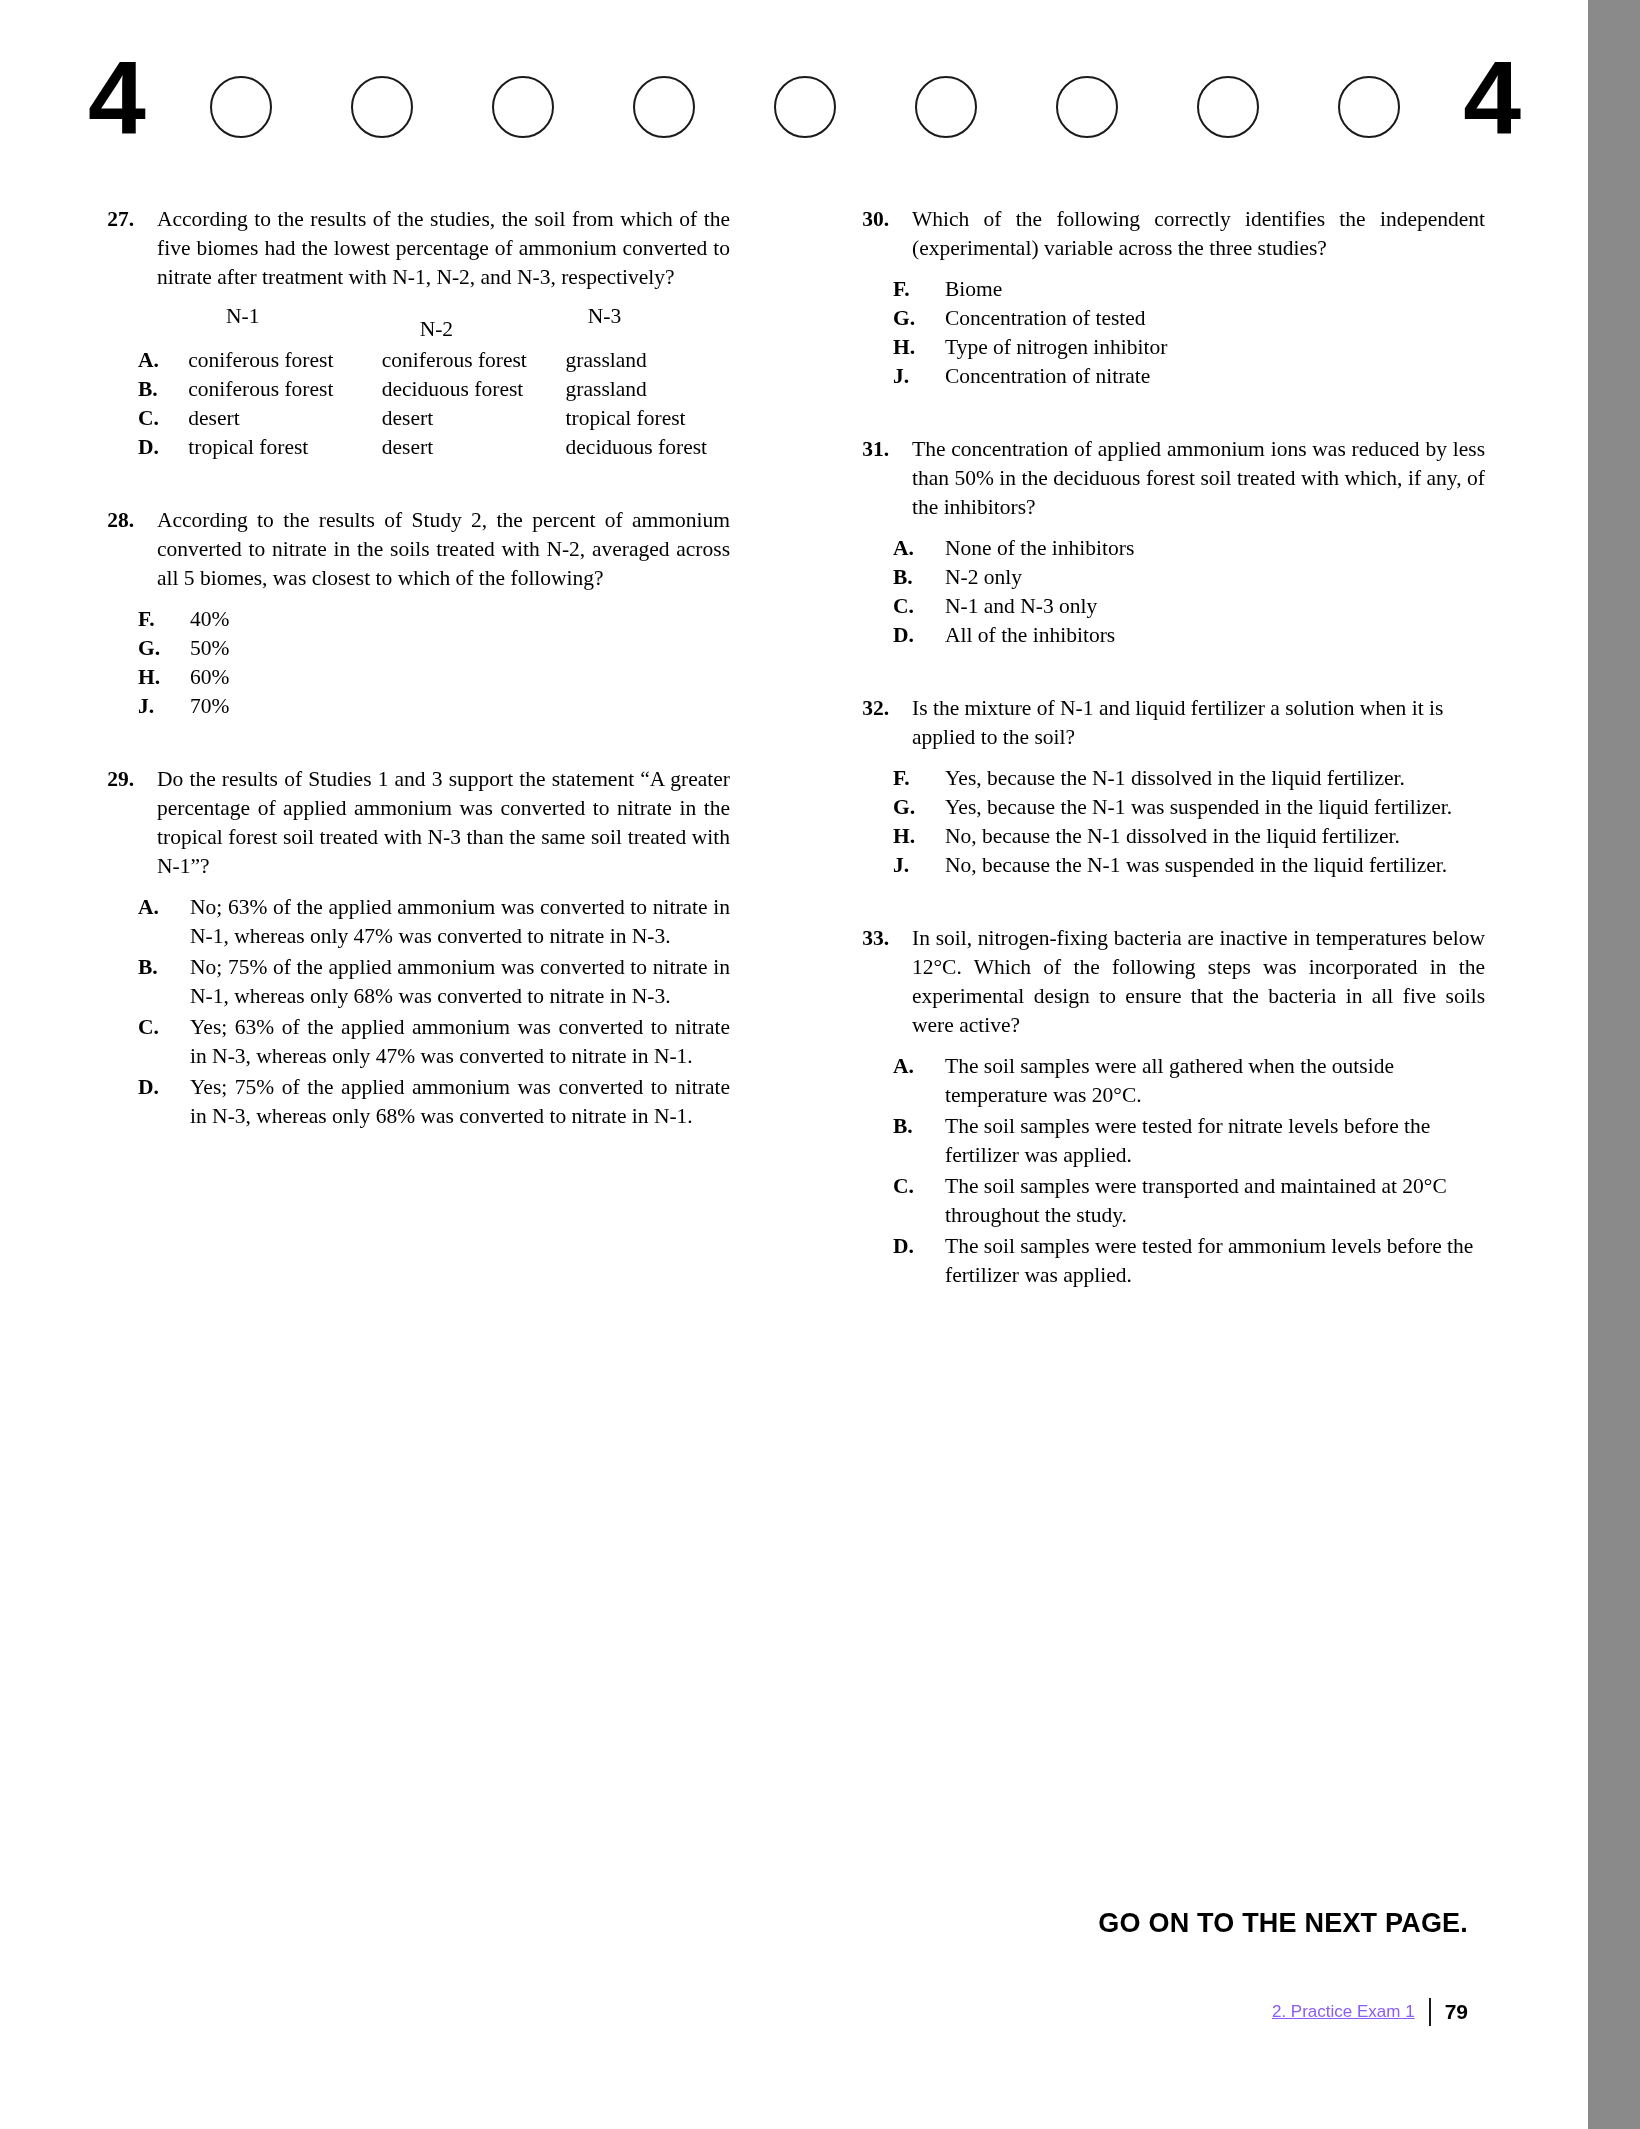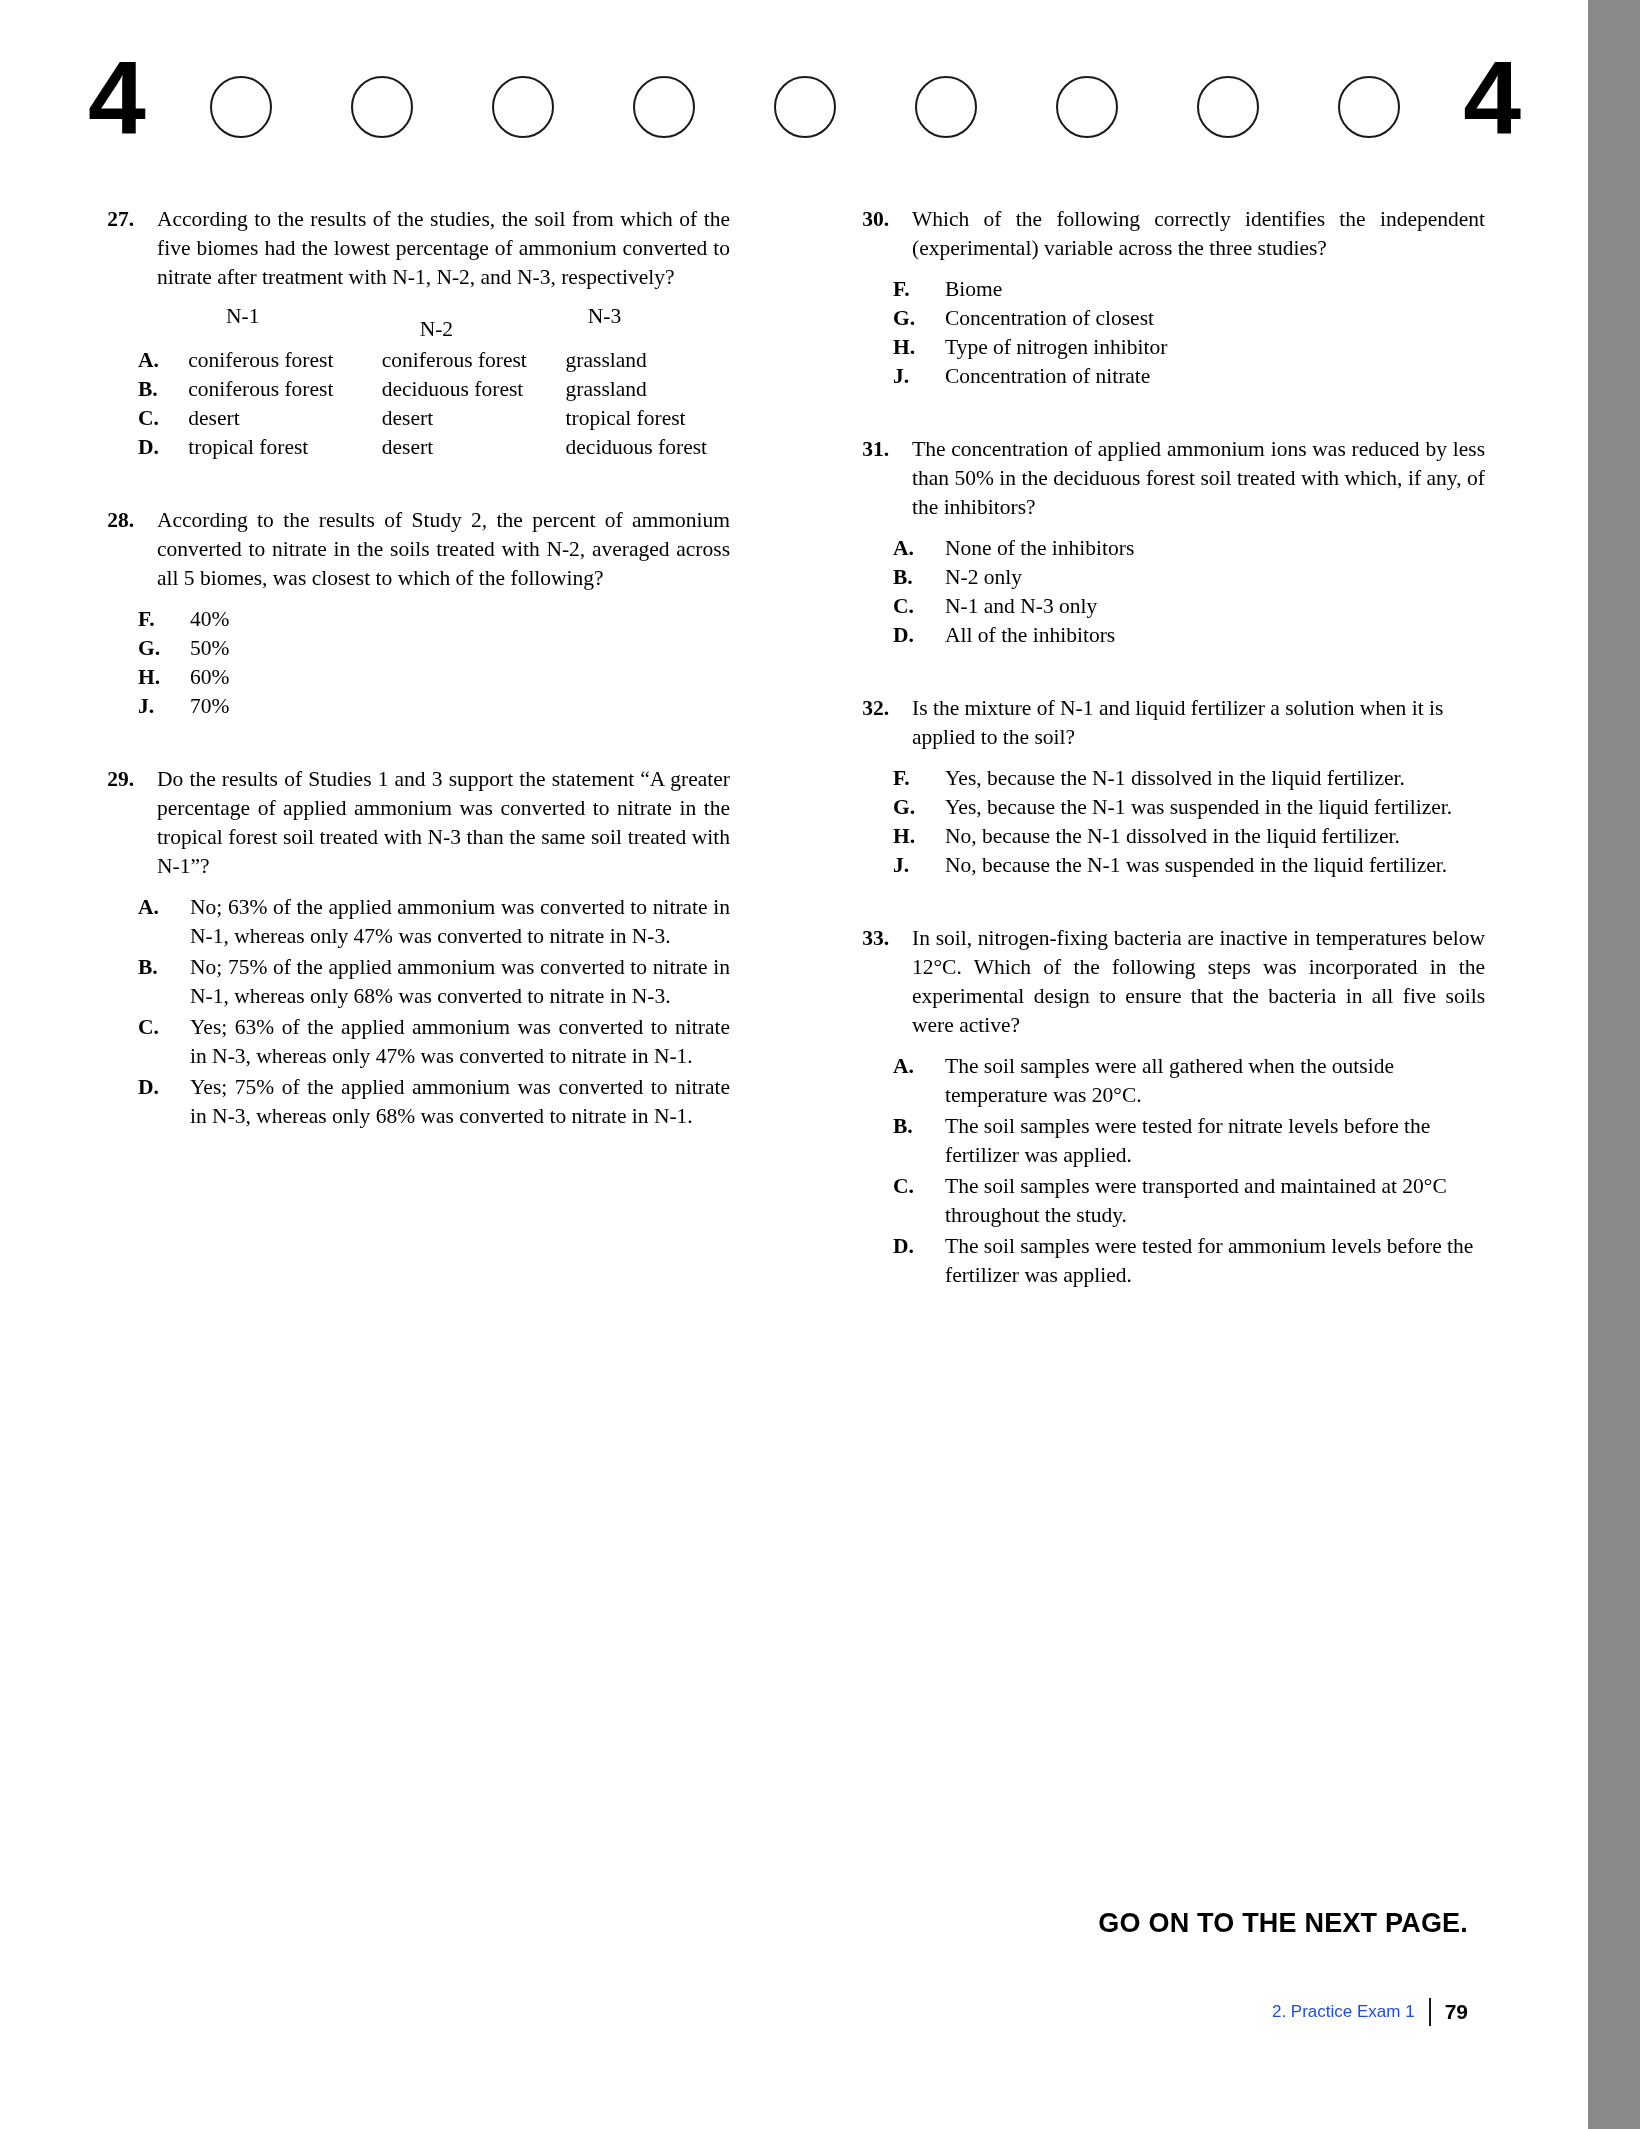--- a/index.html
+++ b/index.html
@@ -158,21 +158,21 @@
   }
   .footline {
     position: absolute;
     right: 120px;
     top: 1998px;
     display: flex;
     align-items: center;
     font-family: "Liberation Sans", sans-serif;
     font-size: 17px;
   }
-  .footline .chap { color: #1d4ed8; }
+  .footline .chap { color: #8b5cf6; text-decoration: underline; }
   .footline .divider {
     display: inline-block;
     width: 2px;
     height: 28px;
     background: #1a1a1a;
     margin: 0 14px;
   }
   .footline .pagenum {
     font-weight: bold;
     font-size: 21px;
@@ -291,21 +291,21 @@
     <div class="q">
       <span class="q-num">30.</span>
       <div class="q-stem">Which of the following correctly identifies the independent (experimental) variable across the three studies?</div>
       <div class="choices tight">
         <div class="choice">
           <span class="letter">F.</span>
           <span class="ctext">Biome</span>
         </div>
         <div class="choice">
           <span class="letter">G.</span>
-          <span class="ctext">Concentration of closest</span>
+          <span class="ctext">Concentration of tested</span>
         </div>
         <div class="choice">
           <span class="letter">H.</span>
           <span class="ctext">Type of nitrogen inhibitor</span>
         </div>
         <div class="choice">
           <span class="letter">J.</span>
           <span class="ctext">Concentration of nitrate</span>
         </div>
       </div>

